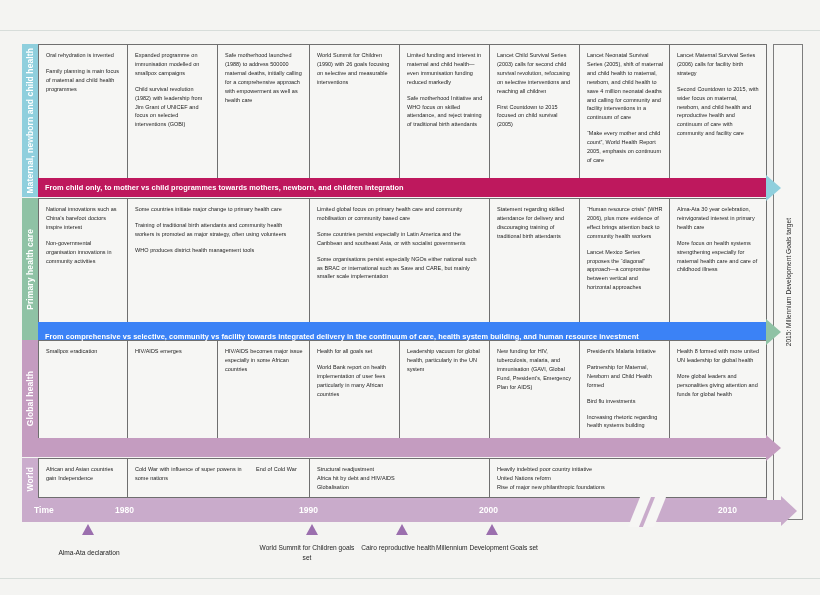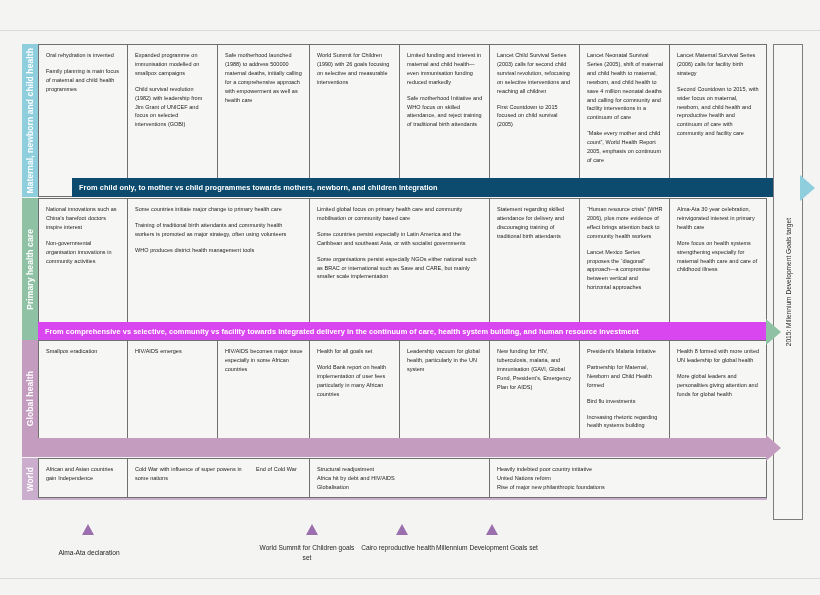--- a/index.html
+++ b/index.html
@@ -52,25 +52,25 @@
   .banner .btxt{position:relative;z-index:2;white-space:nowrap;}
   .banner .bhead{
     position:absolute;right:-14px;top:-3.5px;width:0;height:0;
     border-top:13px solid transparent;
     border-bottom:13px solid transparent;
     z-index:1;
   }
 
   
   .r-mnch .row-label{background:#8fcfdd;}
-  .r-mnch .banner{background:#0c4a6e;margin-left:34px;}
+  .r-mnch .banner{background:#be185d;}
   .r-mnch .banner .bhead{border-left:15px solid #8fcfdd;}
 
   .r-phc .row-label{background:#8fc2a5;}
-  .r-phc .banner{background:#d946ef;}
+  .r-phc .banner{background:#3b82f6;align-items:flex-end;}
   .r-phc .banner .bhead{border-left:15px solid #8fc2a5;}
 
   .r-gh .row-label{background:#c49cc0;}
   .r-gh .banner{background:#c49cc0;}
   .r-gh .banner .bhead{border-left:15px solid #c49cc0;}
 
   .r-world .row-label{background:#cbadcd;}
 
   
   #mdg{
@@ -269,20 +269,29 @@
         <p style="margin-bottom:0">United Nations reform</p>
         <p style="margin-bottom:0">Rise of major new philanthropic foundations</p>
       </div>
     </div>
   </div>
 
   <div id="mdg">
     <span>2015: Millennium Development Goals target</span>
   </div>
 
+  <div id="timeaxis">
+    <div class="thead"></div>
+    <div class="tlabel" style="left:12px">Time</div>
+    <div class="tlabel" style="left:93px">1980</div>
+    <div class="tlabel" style="left:277px">1990</div>
+    <div class="tlabel" style="left:457px">2000</div>
+    <div class="tlabel" style="left:696px">2010</div>
+    <div class="tbreak" style="left:612px"></div>
+  </div>
 
   <div class="tick" style="left:82px;top:524px"></div>
   <div class="tick" style="left:306px;top:524px"></div>
   <div class="tick" style="left:396px;top:524px"></div>
   <div class="tick" style="left:486px;top:524px"></div>
 
   <div class="evlabel" style="left:28px;top:548px;width:122px">Alma-Ata declaration</div>
   <div class="evlabel" style="left:258px;top:543px;width:98px">World Summit for Children goals set</div>
   <div class="evlabel" style="left:358px;top:543px;width:80px">Cairo reproductive health</div>
   <div class="evlabel" style="left:432px;top:543px;width:110px">Millennium Development Goals set</div>

